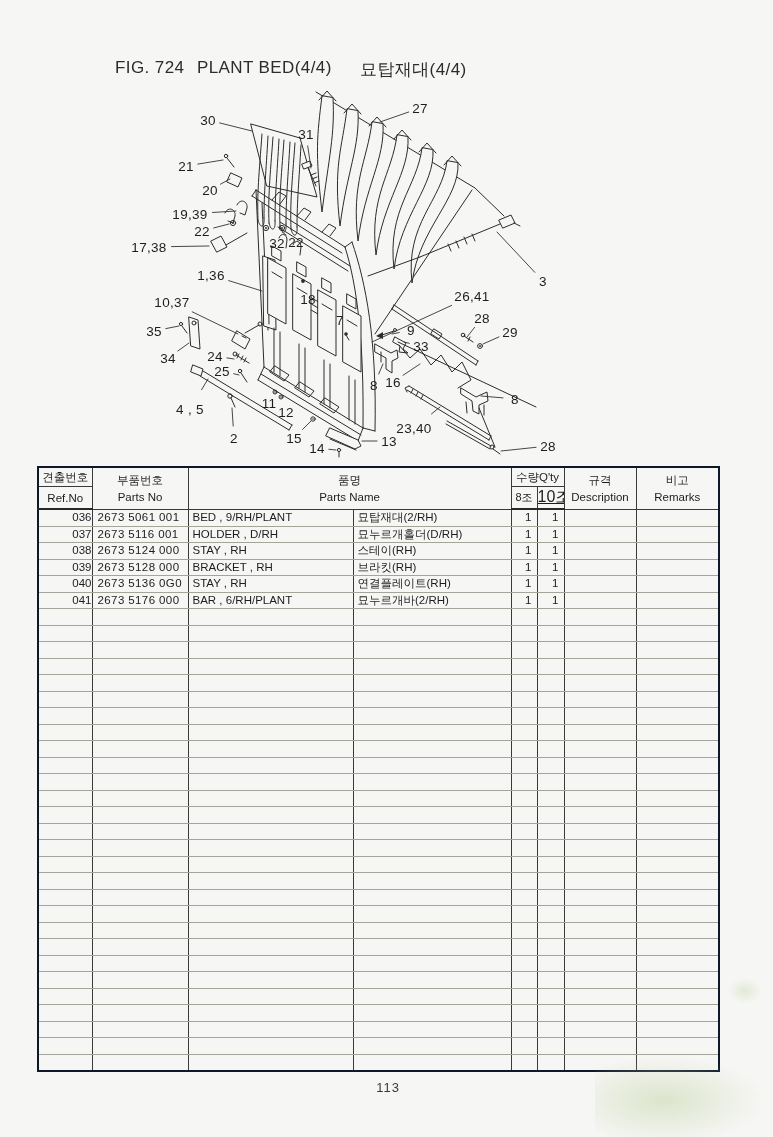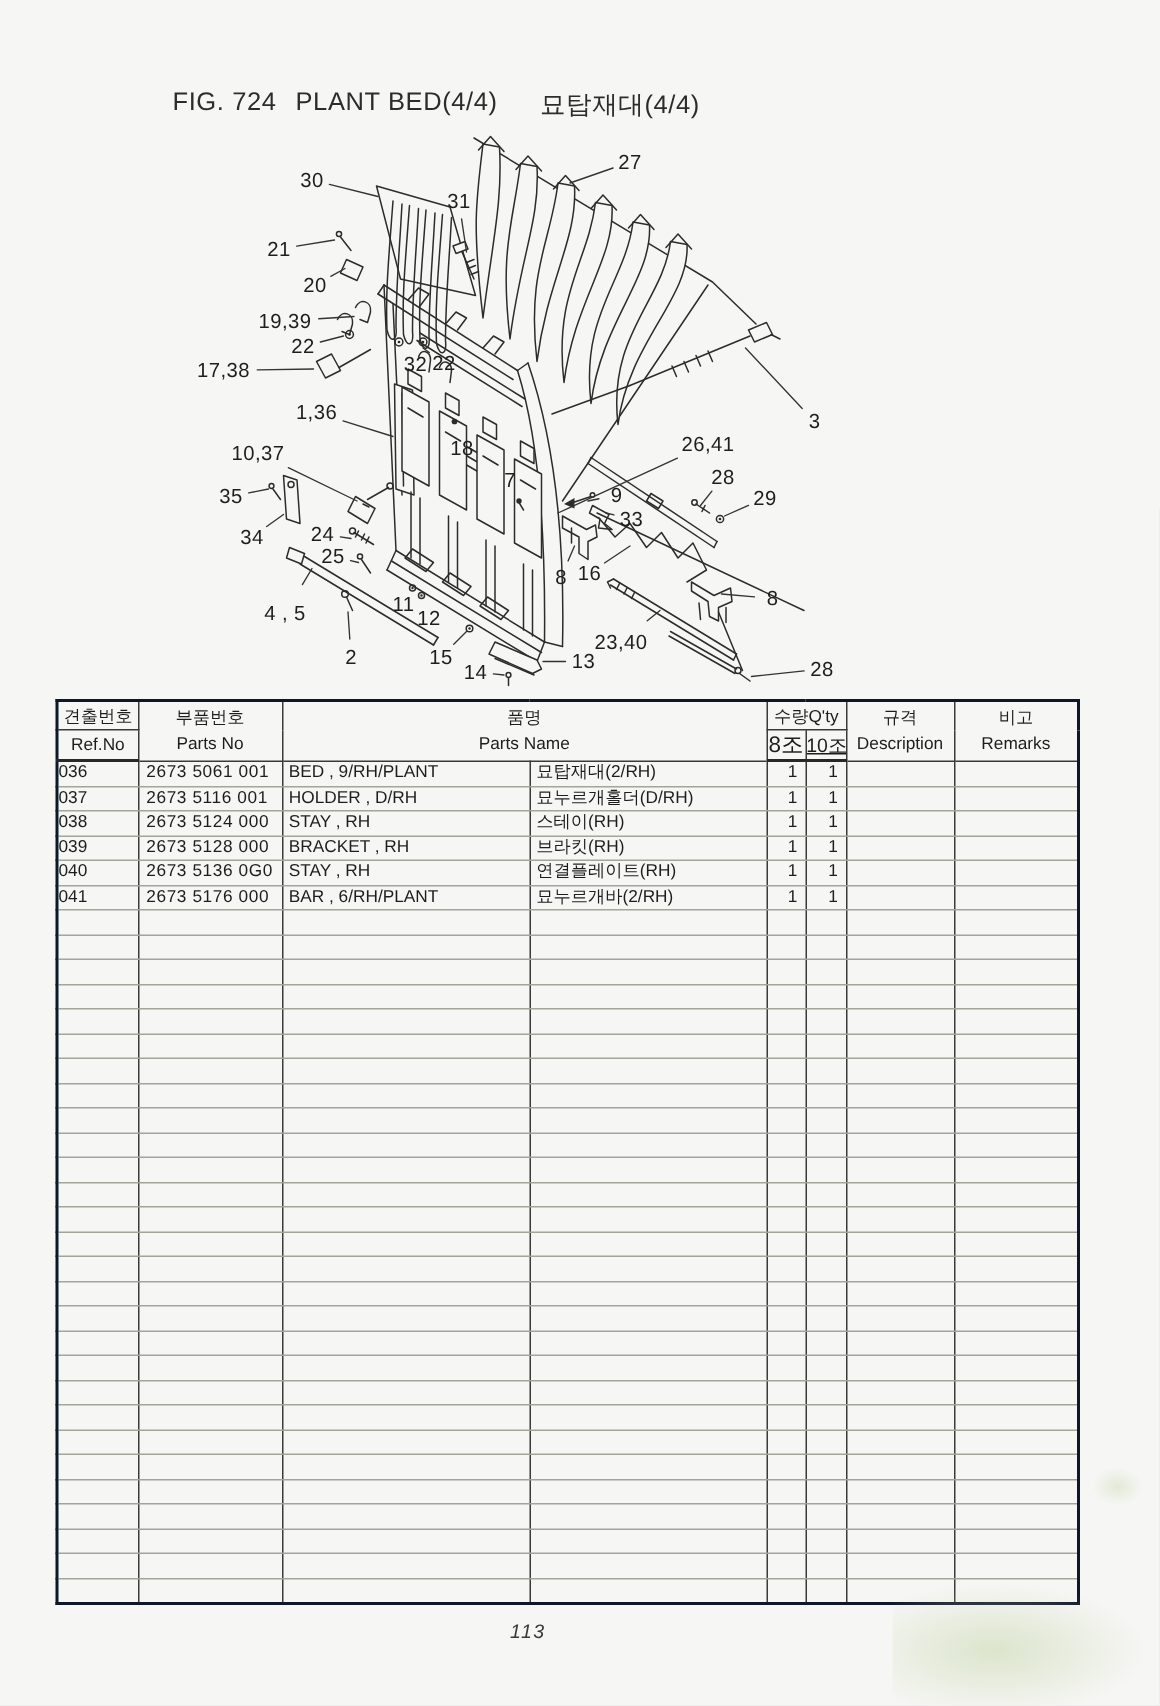--- a/index.html
+++ b/index.html
@@ -25,26 +25,26 @@
   svg.diagram .leader{stroke:#333;stroke-width:.9;}
   
   .tablewrap{position:absolute;left:37px;top:466px;}
   table.parts{border-collapse:collapse;table-layout:fixed;width:683px;border:2px solid #0f172a;background:transparent;}
   table.parts td{padding:0;overflow:hidden;white-space:nowrap;font-size:11.5px;color:#1d1d1d;}
   thead td{border:1px solid #3a3a3a;text-align:center;vertical-align:middle;font-size:12px;color:#222;}
   thead tr.h2 td{border-bottom:2px solid #282828;}
   thead td .l1{display:block;line-height:18px;height:18px;}
   thead td .l2{display:block;line-height:16px;height:16px;}
   tbody td{border-left:1px solid #3a3a3a;border-right:1px solid #3a3a3a;border-bottom:1px solid #a0a69a;height:15.5px;line-height:15.5px;}
-  tbody tr td.c-ref{text-align:left;}
+  tbody tr td.c-ref{text-align:right;}
   tbody tr td.c-pno{padding-left:5px;letter-spacing:.4px;}
   tbody tr td.c-nen,tbody tr td.c-nko{padding-left:4px;}
   tbody tr td.c-q{text-align:right;padding-right:5px;}
   
-  .pageno{position:absolute;left:340px;top:1080px;width:60px;text-align:left;font-size:13px;color:#3a3a3a;letter-spacing:1px;font-style:italic;}
+  .pageno{position:absolute;left:340px;top:1080px;width:60px;text-align:right;font-size:13px;color:#3a3a3a;letter-spacing:1px;}
   .blob1{position:absolute;left:595px;top:1055px;width:170px;height:82px;
     background:radial-gradient(ellipse at 40% 55%, rgba(198,214,172,.55), rgba(198,214,172,0) 70%);}
   .blob2{position:absolute;left:728px;top:978px;width:34px;height:26px;
     background:radial-gradient(ellipse, rgba(198,214,172,.4), rgba(198,214,172,0) 70%);}
 </style>
 </head>
 <body>
 
 <div class="page">
 
@@ -342,22 +342,22 @@
             <span class="l1">규격</span>
             <span class="l2">Description</span>
           </td>
           <td rowspan="2">
             <span class="l1">비고</span>
             <span class="l2">Remarks</span>
           </td>
         </tr>
         <tr class="h2">
           <td style="height:16px;text-align:center;">Ref.No</td>
-          <td style="font-size:15px;">8조</td>
-          <td style="font-size:13px;text-decoration:underline;">10조</td>
+          <td style="font-size:11px;">8조</td>
+          <td style="font-size:16px;text-decoration:underline;">10조</td>
         </tr>
       </thead>
       <tbody id="rows">
           <tr>
             <td class="c-ref">036</td>
             <td class="c-pno">2673 5061 001</td>
             <td class="c-nen">BED , 9/RH/PLANT</td>
             <td class="c-nko">묘탑재대(2/RH)</td>
             <td class="c-q">1</td>
             <td class="c-q">1</td>

